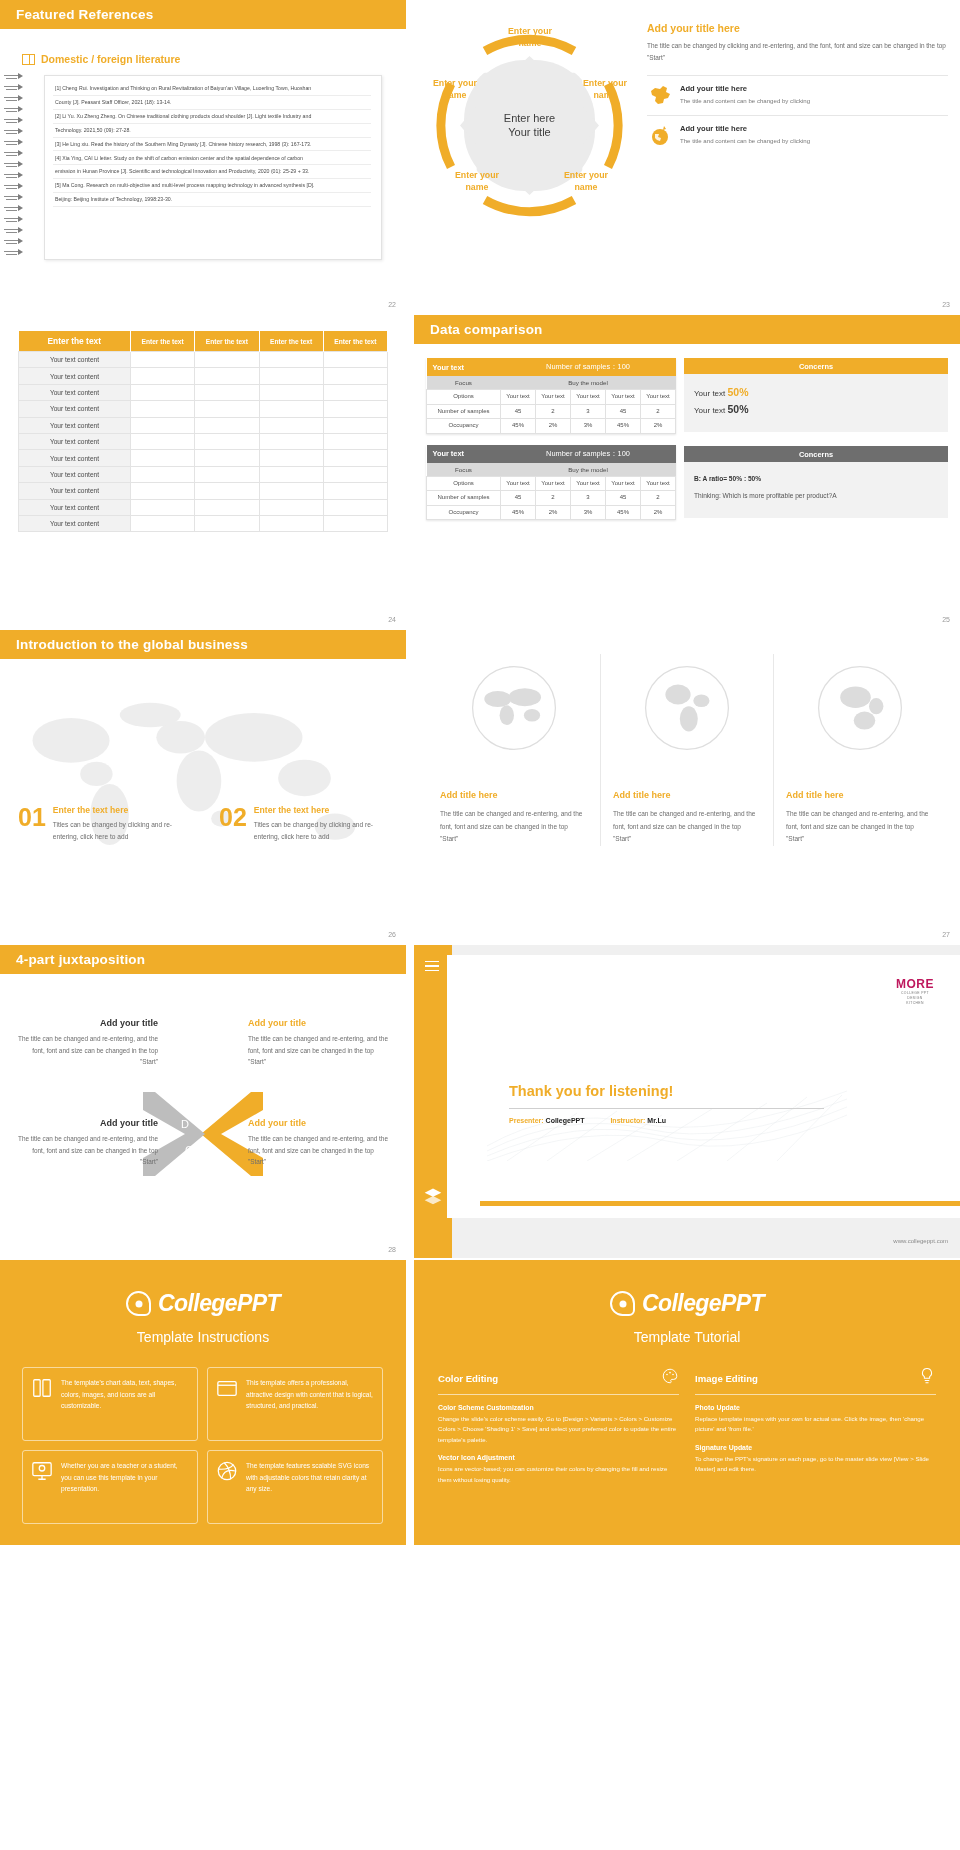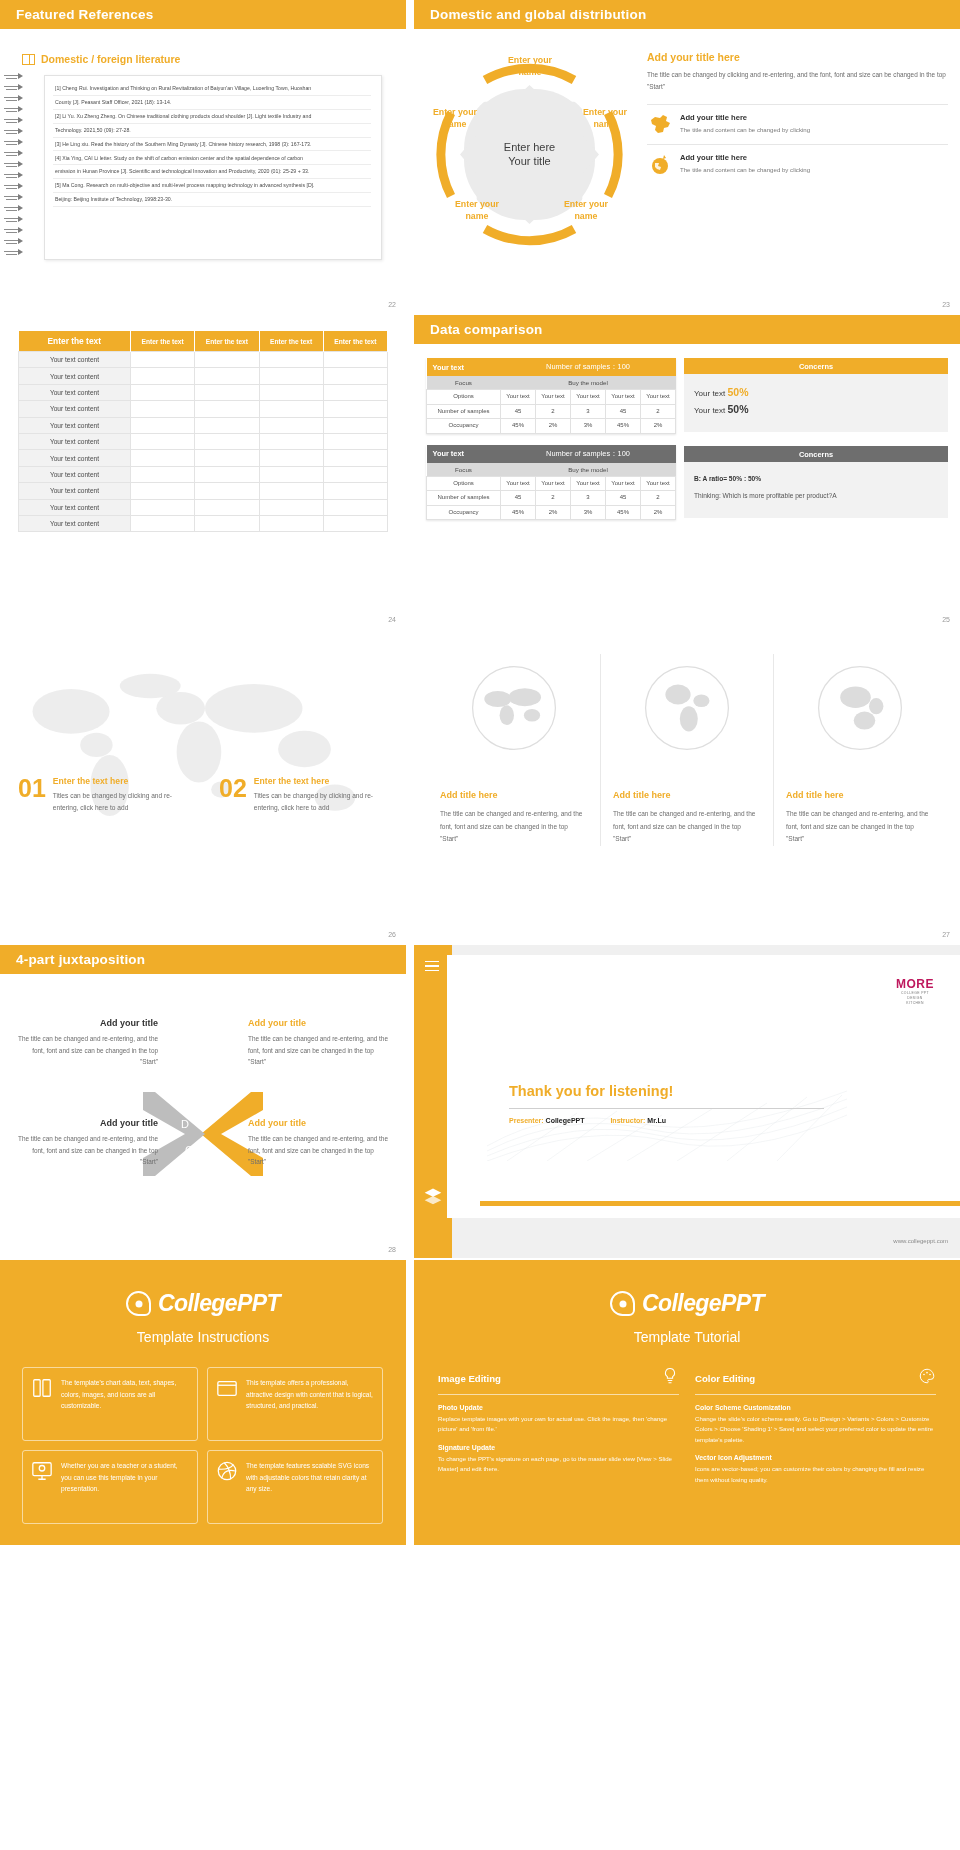--- a/index.html
+++ b/index.html
@@ -232,23 +232,20 @@
         <div class="ref">[4] Xia Ying, CAI Li letter. Study on the shift of carbon emission center and the spatial dependence of carbon</div>
         <div class="ref">emission in Hunan Province [J]. Scientific and technological Innovation and Productivity, 2020 (01): 25-29 + 33.</div>
         <div class="ref">[5] Ma Cong. Research on multi-objective and multi-level process mapping technology in advanced synthesis [D].</div>
         <div class="ref">Beijing: Beijing Institute of Technology, 1998:23-30.</div>
       </div>
     </div>
     <div class="pg">22</div>
   </div>
 
   <div class="slide">
-    <div class="hdr">
-      <span>Domestic and global distribution</span>
-    </div>
     <div class="s23">
       <div class="circ">
         <div class="gear"></div>
         <svg class="arc" viewBox="0 0 215 215">
           <g fill="none" stroke="#f0ad29" stroke-width="9">
             <path d="M 63 33 A 90 90 0 0 1 152 33"></path>
             <path d="M 186 66 A 90 90 0 0 1 186 149"></path>
             <path d="M 152 182 A 90 90 0 0 1 63 182"></path>
             <path d="M 29 149 A 90 90 0 0 1 29 66"></path>
           </g>
@@ -487,20 +484,23 @@
             <div class="s" style="margin-bottom:6px;"><b>B: A ratio= 50% : 50%</b></div>
             <div class="s">Thinking: Which is more profitable per product?A</div>
           </div>
         </div>
       </div>
     </div>
     <div class="pg">25</div>
   </div>
 
   <div class="slide">
+    <div class="hdr">
+      <span>Introduction to the global business</span>
+    </div>
     <div class="s26">
       <svg class="worldmap" viewBox="0 0 400 190">
         <g fill="#dcdcdc">
           <ellipse cx="70" cy="55" rx="38" ry="22"></ellipse>
             <ellipse cx="95" cy="88" rx="16" ry="12"></ellipse>
           <ellipse cx="108" cy="128" rx="19" ry="30"></ellipse>
             <ellipse cx="178" cy="52" rx="24" ry="16"></ellipse>
           <ellipse cx="196" cy="95" rx="22" ry="30"></ellipse>
             <ellipse cx="250" cy="52" rx="48" ry="24"></ellipse>
           <ellipse cx="300" cy="92" rx="26" ry="18"></ellipse>
@@ -701,41 +701,41 @@
 
   <div class="op">
     <div class="brand">
       <span class="bmark"></span>
       <span class="btxt">CollegePPT</span>
     </div>
     <h3>Template Tutorial</h3>
     <div class="tut">
       <div class="tcol">
         <div class="th">
-          <b>Image Editing</b>
-          <span class="ic"><svg viewBox="0 0 24 24" width="18" height="18">
-                <path d="M9 18h6M10 21h4M12 2a6 6 0 0 0-3.5 10.9V15h7v-2.1A6 6 0 0 0 12 2z" fill="none" stroke="#fff" stroke-width="1.4"></path>
-              </svg></span>
-        </div>
-        <h6>Photo Update</h6>
-        <p>Replace template images with your own for actual use. Click the image, then 'change picture' and 'from file.'</p>
-        <h6>Signature Update</h6>
-        <p>To change the PPT's signature on each page, go to the master slide view [View &gt; Slide Master] and edit there.</p>
-      </div>
-      <div class="tcol">
-        <div class="th">
           <b>Color Editing</b>
           <span class="ic"><svg viewBox="0 0 24 24" width="18" height="18">
                 <path d="M12 3a9 9 0 1 0 0 18c1.5 0 2-1 1.3-2-.8-1.2 0-2.5 1.4-2.5H17a4 4 0 0 0 4-4c0-5-4-9.5-9-9.5z" fill="none" stroke="#fff" stroke-width="1.3"></path>
                 <circle cx="8" cy="10" r="1.1" fill="#fff"></circle>
                 <circle cx="12" cy="7.5" r="1.1" fill="#fff"></circle>
                 <circle cx="16" cy="10" r="1.1" fill="#fff"></circle>
               </svg></span>
         </div>
         <h6>Color Scheme Customization</h6>
         <p>Change the slide's color scheme easily. Go to [Design &gt; Variants &gt; Colors &gt; Customize Colors &gt; Choose 'Shading 1' &gt; Save] and select your preferred color to update the entire template's palette.</p>
         <h6>Vector Icon Adjustment</h6>
         <p>Icons are vector-based; you can customize their colors by changing the fill and resize them without losing quality.</p>
       </div>
+      <div class="tcol">
+        <div class="th">
+          <b>Image Editing</b>
+          <span class="ic"><svg viewBox="0 0 24 24" width="18" height="18">
+                <path d="M9 18h6M10 21h4M12 2a6 6 0 0 0-3.5 10.9V15h7v-2.1A6 6 0 0 0 12 2z" fill="none" stroke="#fff" stroke-width="1.4"></path>
+              </svg></span>
+        </div>
+        <h6>Photo Update</h6>
+        <p>Replace template images with your own for actual use. Click the image, then 'change picture' and 'from file.'</p>
+        <h6>Signature Update</h6>
+        <p>To change the PPT's signature on each page, go to the master slide view [View &gt; Slide Master] and edit there.</p>
+      </div>
     </div>
   </div>
 
 </div>
 
 </body></html>

